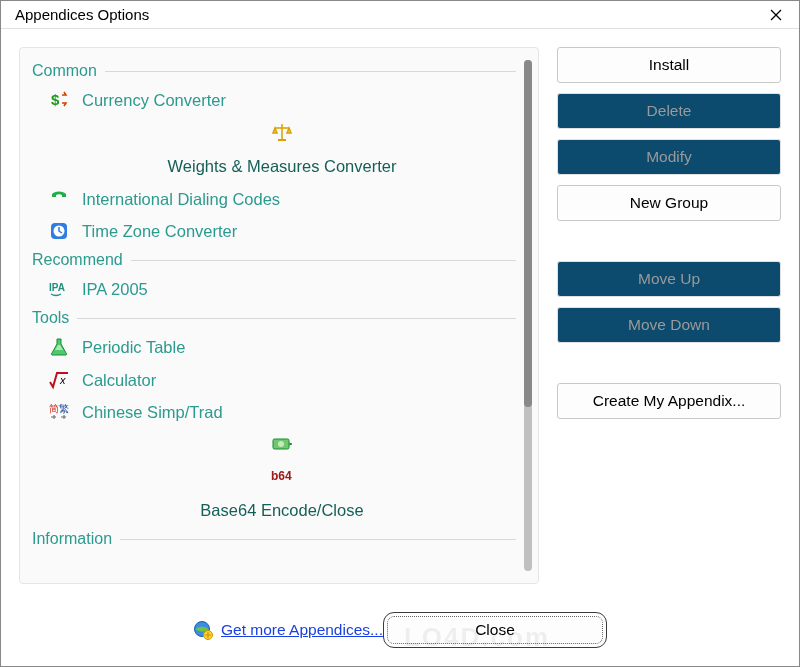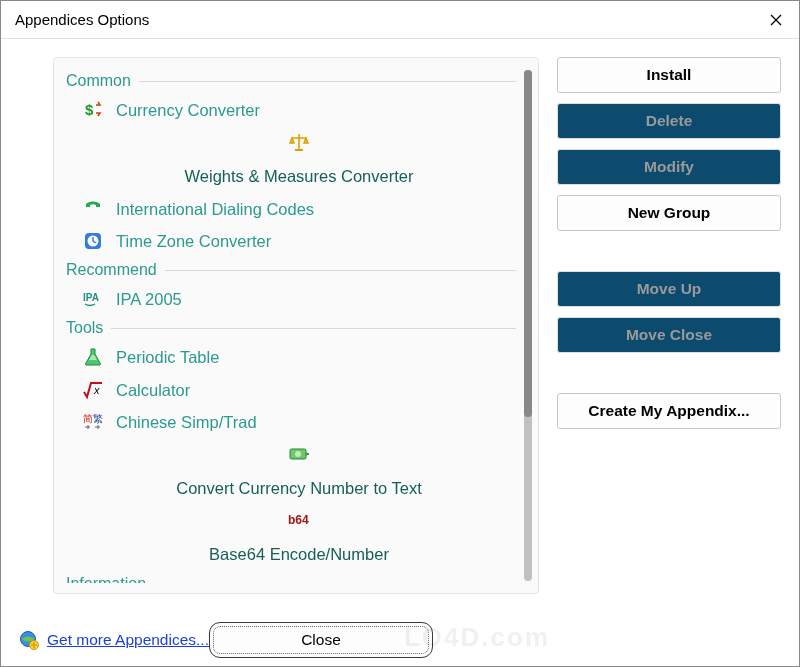--- a/index.html
+++ b/index.html
@@ -11,21 +11,21 @@
   width: 800px;
   height: 667px;
   overflow: hidden;
   border: 1px solid #888;
 }
 
 .titlebar {
   display: flex;
   align-items: center;
   justify-content: space-between;
-  height: 38px;
+  height: 28px;
   padding: 0 0 0 14px;
   background: #fff;
   border-bottom: 1px solid #e0e0e0;
   font-size: 15px;
 }
 .titlebar .close {
   width: 46px;
   height: 36px;
   display: flex;
   align-items: center;
@@ -42,21 +42,20 @@
 }
 
 .left-panel {
   flex: 1;
   background: #fafafa;
   border: 1px solid #e5e5e5;
   border-radius: 4px;
   padding: 10px 4px 10px 10px;
   display: flex;
   position: relative;
-  margin-left: 34px;
 }
 .list-area {
   flex: 1;
   overflow-y: auto;
   padding-right: 8px;
 }
 .scrollbar-fake {
   width: 8px;
   background: #c0c0c0;
   border-radius: 4px;
@@ -116,35 +115,34 @@
 .right-panel .spacer { height: 20px; }
 .btn {
   height: 36px;
   background: #fdfdfd;
   border: 1px solid #c9c9c9;
   border-radius: 3px;
   font-size: 15.5px;
   font-family: inherit;
   cursor: pointer;
   color: #000;
-  font-weight: bold;
 }
 .btn:disabled, .btn.disabled {
   color: #9a9a9a;
   background: #0c4a6e;
   border-color: #e0e0e0;
   cursor: default;
 }
 
 .footer {
   height: 56px;
   padding: 0 18px;
   display: flex;
   align-items: center;
-  justify-content: flex-start;
+  justify-content: center;
 }
 .footer .link {
   color: #1a3fe0;
   text-decoration: underline;
   font-size: 15.5px;
   display: flex;
   align-items: center;
   gap: 8px;
 }
 .footer .link .globe {
@@ -277,48 +275,47 @@
           <span>Chinese Simp/Trad</span>
         </div>
         <div class="item dark">
           <span class="icon-slot">
             <svg width="22" height="22" viewBox="0 0 22 22">
               <rect x="2" y="6" width="16" height="10" rx="1.5" fill="#6fc96a" stroke="#1a8a3a"></rect>
               <circle cx="10" cy="11" r="3" fill="#c8e8c0"></circle>
               <path d="M18 10 l3 1 l-3 1" stroke="#1a8a3a" fill="none"></path>
             </svg>
           </span>
-          <span>Convert Currency Number to Text</span>
         </div>
         <div class="item dark">
           <span class="icon-slot">
             <svg width="22" height="22" viewBox="0 0 22 22">
               <text x="0" y="15" font-size="12" font-weight="bold" fill="#a01818">b64</text>
             </svg>
           </span>
-          <span>Base64 Encode/Number</span>
+          <span>Base64 Encode/Close</span>
         </div>
         <div class="group-header">
           <span>Information</span>
           <span class="rule"></span>
         </div>
       </div>
     <div class="scrollbar-fake">
       <div class="scroll-thumb"></div>
     </div>
   </div>
 
   <div class="right-panel">
     <button class="btn">Install</button>
     <button class="btn disabled" disabled="">Delete</button>
     <button class="btn disabled" disabled="">Modify</button>
     <button class="btn">New Group</button>
     <div class="spacer"></div>
     <button class="btn disabled" disabled="">Move Up</button>
-    <button class="btn disabled" disabled="">Move Close</button>
+    <button class="btn disabled" disabled="">Move Down</button>
     <div class="spacer"></div>
     <button class="btn">Create My Appendix...</button>
   </div>
 </div>
 
 <div class="footer">
   <a class="link" href="#">
     <span class="globe">
       <svg width="20" height="20" viewBox="0 0 20 20">
         <circle cx="9" cy="9" r="7.5" fill="#3a8de0" stroke="#1860b0"></circle>

